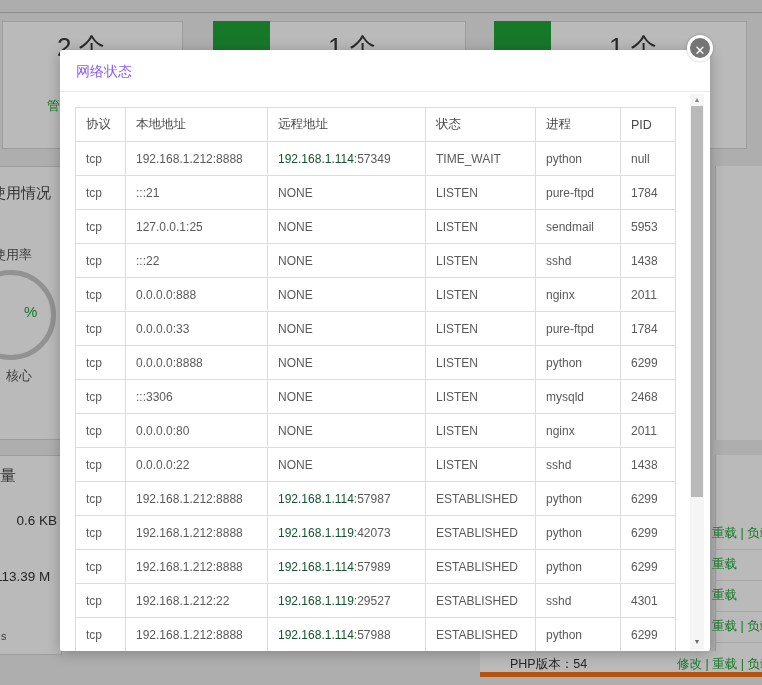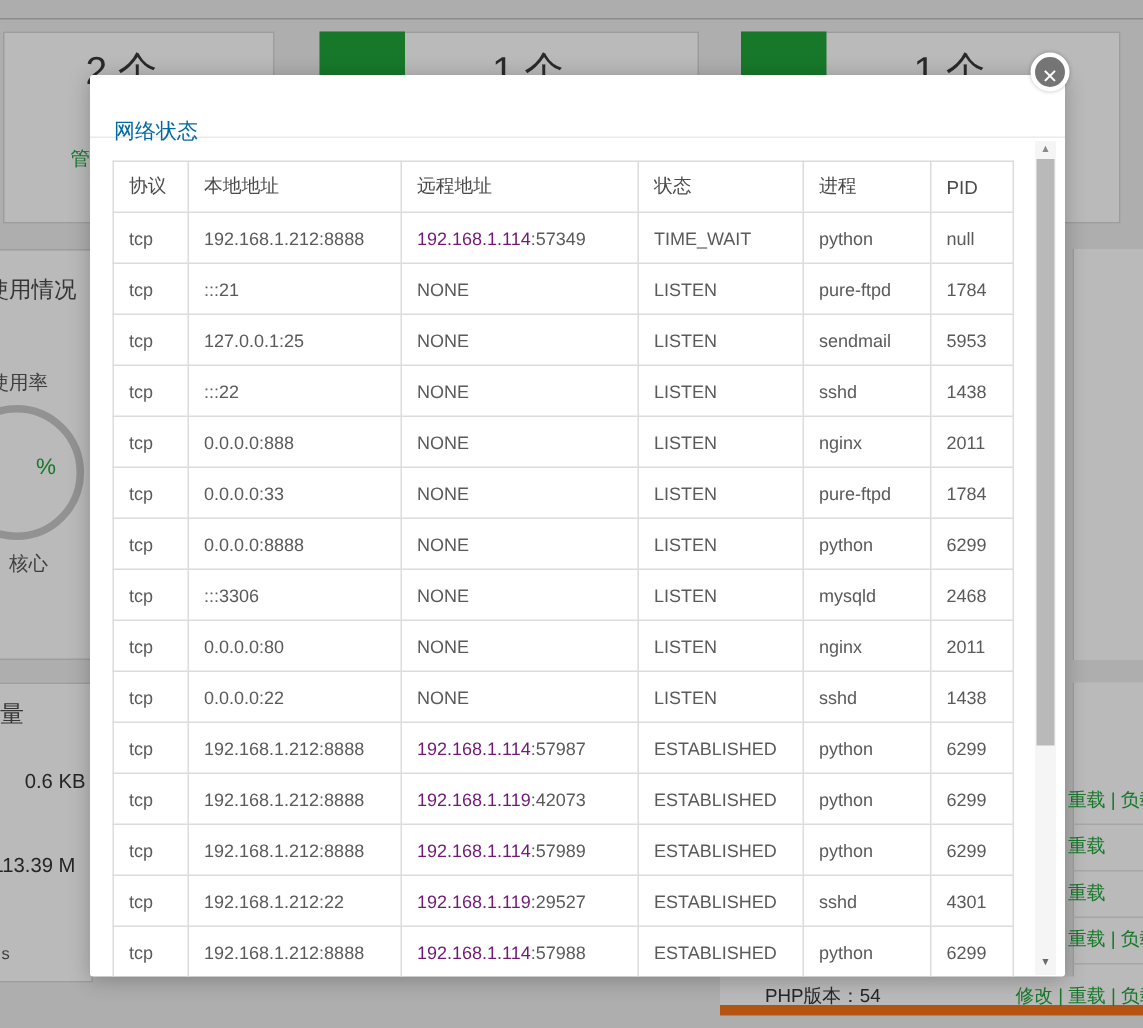--- a/index.html
+++ b/index.html
@@ -28,41 +28,41 @@
   .t-cores{left:6px;top:367px;font-size:13px;color:#555;}
   .t-traffic{left:0px;top:466px;font-size:16px;}
   .t-up{left:-40px;top:513px;width:97px;text-align:right;font-size:13.5px;color:#333;}
   .t-down{left:-5px;top:569px;font-size:13.5px;color:#333;}
   .t-frag{left:1px;top:630px;font-size:11px;color:#555;}
   .rightpanelA{position:absolute;left:715px;top:166px;width:47px;height:274px;background:#fff;border-left:1px solid #d8d8d8;}
   .rightpanelB{position:absolute;left:715px;top:455px;width:47px;height:222px;background:#fff;border-left:1px solid #d8d8d8;}
   .rlink{position:absolute;left:712px;width:50px;height:31px;line-height:31px;overflow:hidden;white-space:nowrap;font-size:12.5px;}
   .rl1{top:518px;} .rl2{top:549px;} .rl3{top:580px;} .rl4{top:611px;}
   .rlsep{position:absolute;left:715px;width:47px;border-top:1px solid #e4e4e4;}
-  .bottomrow{position:absolute;left:480px;top:651px;width:282px;height:26px;background:#fff;border-bottom:7px solid #f97316;}
+  .bottomrow{position:absolute;left:480px;top:651px;width:282px;height:26px;background:#fff;border-bottom:5px solid #f97316;}
   .phplabel{position:absolute;left:30px;top:0;line-height:26px;font-size:12.5px;color:#333;white-space:nowrap;}
   .phpactions{position:absolute;left:197px;top:0;line-height:26px;font-size:12.5px;white-space:nowrap;}
 
   
   .overlay{position:absolute;left:0;top:0;width:762px;height:685px;background:rgba(0,0,0,0.27);z-index:5;}
 
   
   .modal{position:absolute;left:60px;top:50px;width:650px;height:601px;background:#fff;z-index:10;
          box-shadow:0 2px 14px rgba(0,0,0,0.25);border-radius:2px;}
   .modal-header{position:relative;height:42px;border-bottom:1px solid #eaeaea;}
-  .modal-title{position:absolute;left:16px;top:16px;line-height:42px;font-size:14px;color:#0369a1;}
+  .modal-title{position:absolute;left:16px;top:0;line-height:42px;font-size:14px;color:#8b5cf6;}
   .close-btn{position:absolute;left:627px;top:-15px;width:26px;height:26px;background:#757575;border:3px solid #fff;
              border-radius:50%;color:#fff;text-align:center;line-height:26px;font-size:13px;font-weight:bold;
              cursor:pointer;box-shadow:0 0 3px rgba(0,0,0,0.25);z-index:11;}
   .modal-body{position:absolute;left:0;top:42px;width:650px;height:559px;overflow:hidden;}
   table.net{position:absolute;left:15px;top:15px;width:600px;border-collapse:collapse;table-layout:fixed;}
   table.net th, table.net td{border:1px solid #dcdcdc;height:34px;padding:0 4px 0 10px;font-size:12px;
                              color:#5a5a5a;text-align:left;white-space:nowrap;overflow:hidden;}
   table.net th{font-weight:normal;color:#4a4a4a;font-size:12.5px;}
-  .link-ip{color:#701a75;cursor:pointer;}
+  .link-ip{color:#14532d;cursor:pointer;}
 
   
   .sbar{position:absolute;left:630px;top:44px;width:14px;height:556px;background:#f5f5f5;z-index:12;}
   .sb-up{position:absolute;left:0;top:0;width:14px;height:12px;text-align:center;font-size:7px;color:#8a8a8a;line-height:12px;cursor:pointer;}
   .sb-down{position:absolute;left:0;bottom:2px;width:14px;height:12px;text-align:center;font-size:7px;color:#6a6a6a;line-height:12px;cursor:pointer;}
   .sb-thumb{position:absolute;left:1px;top:12px;width:12px;height:391px;background:#b9b9b9;cursor:pointer;}
 </style>
 </head>
 <body>
 

